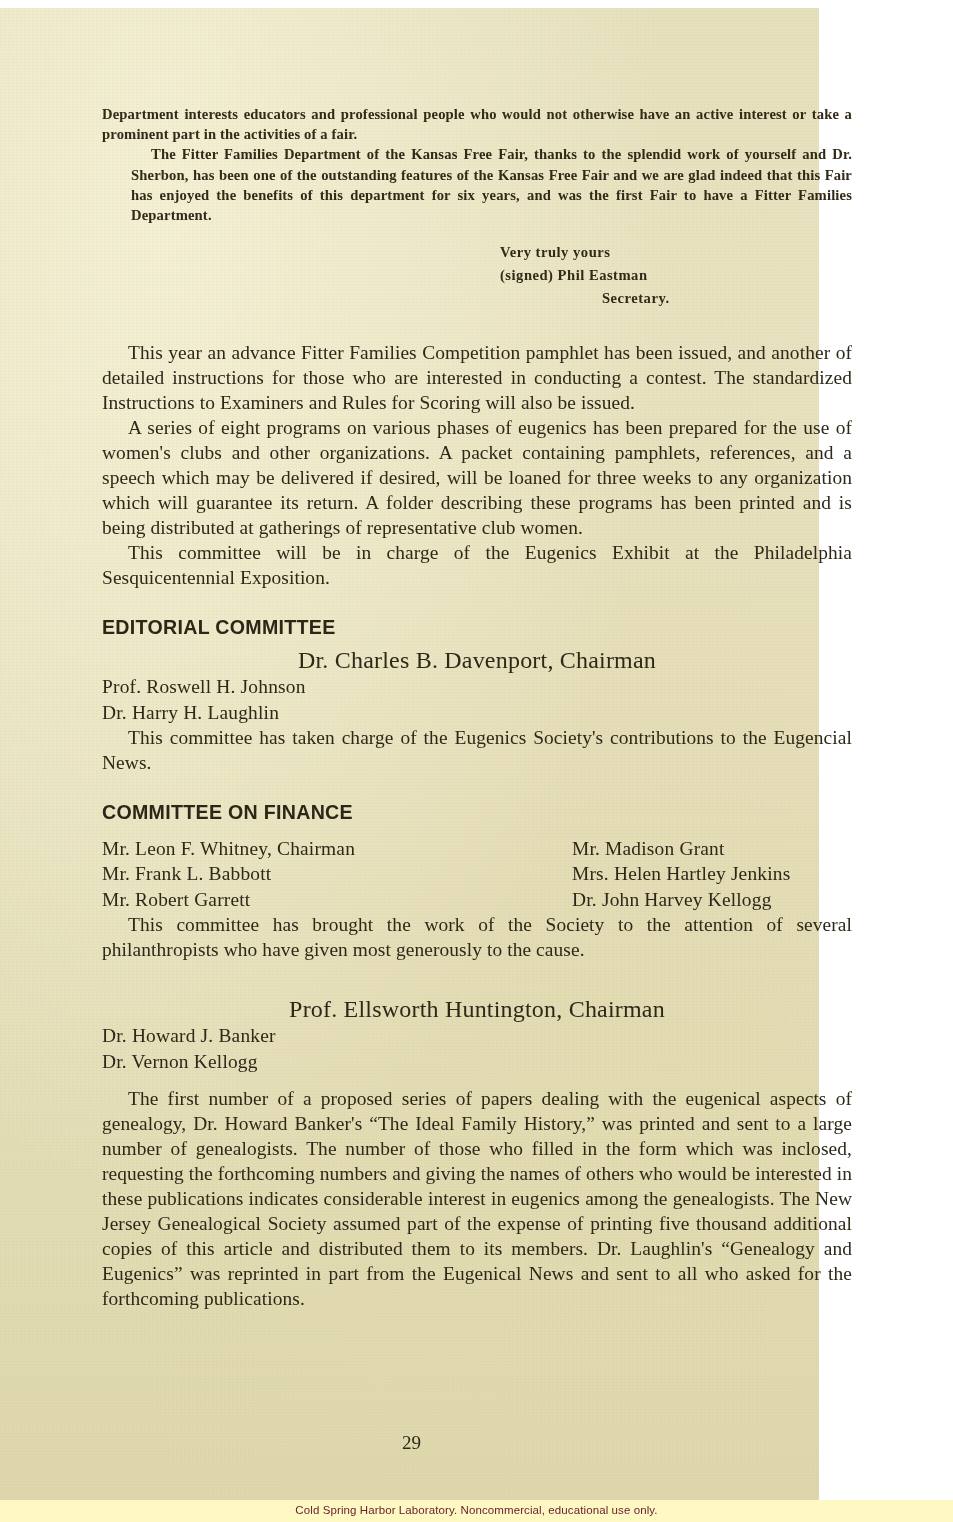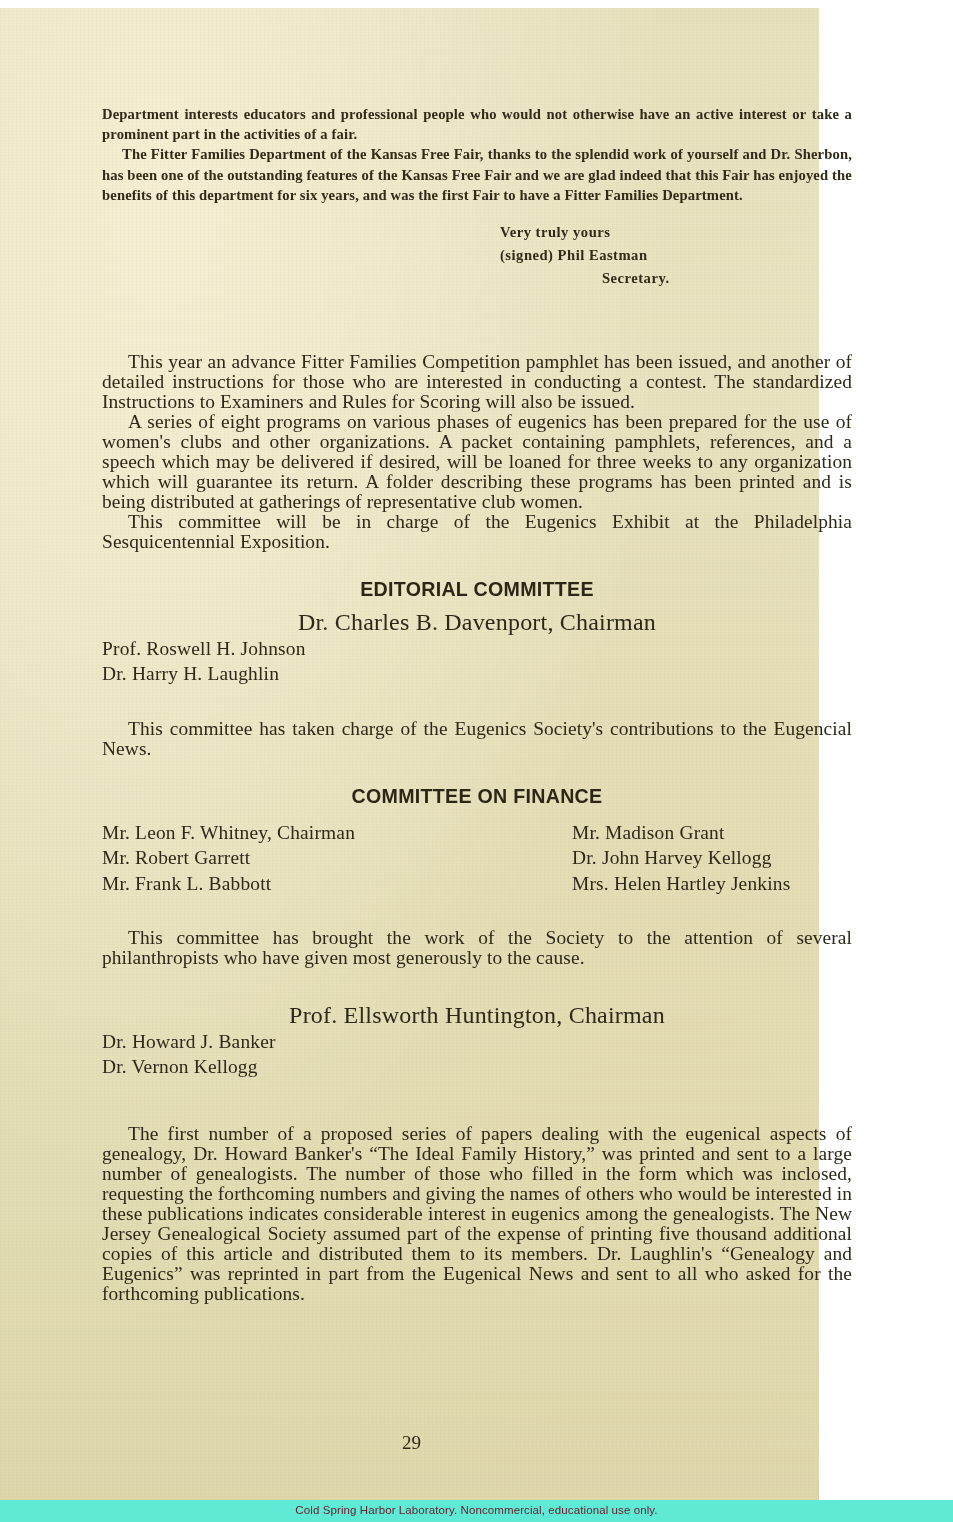--- a/index.html
+++ b/index.html
@@ -37,45 +37,44 @@
   
   .letter{
     font-size:14.6px;
     line-height:20.2px;
     color:#312a18;
     text-align:justify;
     letter-spacing:.15px;
     font-weight:600;
   }
   .letter p{margin:0;}
-  .letter p.ind{text-indent:20px;}
+  .letter p.ind{text-indent:20px;margin-left:29px;}
   .sig{
     margin-top:16px;
     font-size:14.6px;
     line-height:23px;
     color:#312a18;
     font-weight:600;
     letter-spacing:.5px;
   }
   .sig .l1{margin-left:398px;}
   .sig .l2{margin-left:398px;}
   .sig .l3{margin-left:500px;}
   
   .body-text{
     font-size:19.4px;
-    line-height:20px;
+    line-height:25px;
     color:#2e2819;
     text-align:justify;
     text-justify:inter-word;
     letter-spacing:.1px;
-    margin-top:32px;
   }
   .body-text p{margin:0;text-indent:26px;}
   .sec-head{
-    text-align:center;
+    text-align:left;
     font-family:"Liberation Sans", sans-serif;
     font-weight:bold;
     font-size:19.6px;
     letter-spacing:.3px;
     color:#2c2617;
   }
   .chair{
     text-align:center;
     font-size:24px;
     color:#2e2819;
@@ -105,21 +104,21 @@
     top:1424px;
     text-align:center;
     font-size:19px;
     color:#2e2819;
     font-family:"Liberation Serif", serif;
   }
   .footer{
     position:absolute;
     left:0;top:1500px;
     width:953px;height:22px;
-    background:#5eead4;
+    background:#fef9c3;
     text-align:center;
     text-decoration:underline;
   }
   .footer span{
     display:inline-block;
     padding-top:4px;
     font-family:"Liberation Sans", sans-serif;
     font-size:11.5px;
     color:#6b2030;
     letter-spacing:.1px;
@@ -173,26 +172,26 @@
 
     <div class="sp-3"></div>
 
     <div class="sec-head">COMMITTEE ON FINANCE</div>
     <div class="sp-4"></div>
     <div class="names-two">
       <span class="col-l">Mr. Leon F. Whitney, Chairman</span>
       <span class="col-r">Mr. Madison Grant</span>
     </div>
     <div class="names-two">
+      <span class="col-l">Mr. Frank L. Babbott</span>
+      <span class="col-r">Mrs. Helen Hartley Jenkins</span>
+    </div>
+    <div class="names-two">
       <span class="col-l">Mr. Robert Garrett</span>
       <span class="col-r">Dr. John Harvey Kellogg</span>
-    </div>
-    <div class="names-two">
-      <span class="col-l">Mr. Frank L. Babbott</span>
-      <span class="col-r">Mrs. Helen Hartley Jenkins</span>
     </div>
     <div class="body-text">
       <p>This committee has brought the work of the Society to the attention of several philanthropists who have given most generously to the cause.</p>
     </div>
 
     <div class="sp-3"></div>
 
     <div class="sp-1"></div>
     <div class="chair">Prof. Ellsworth Huntington, Chairman</div>
     <div class="names-row">

